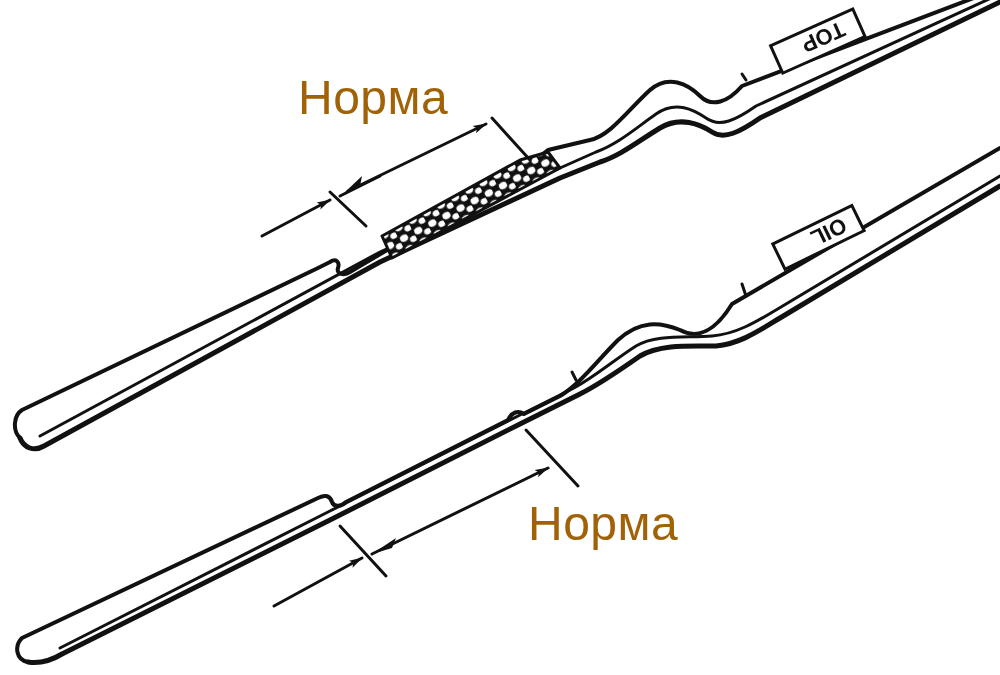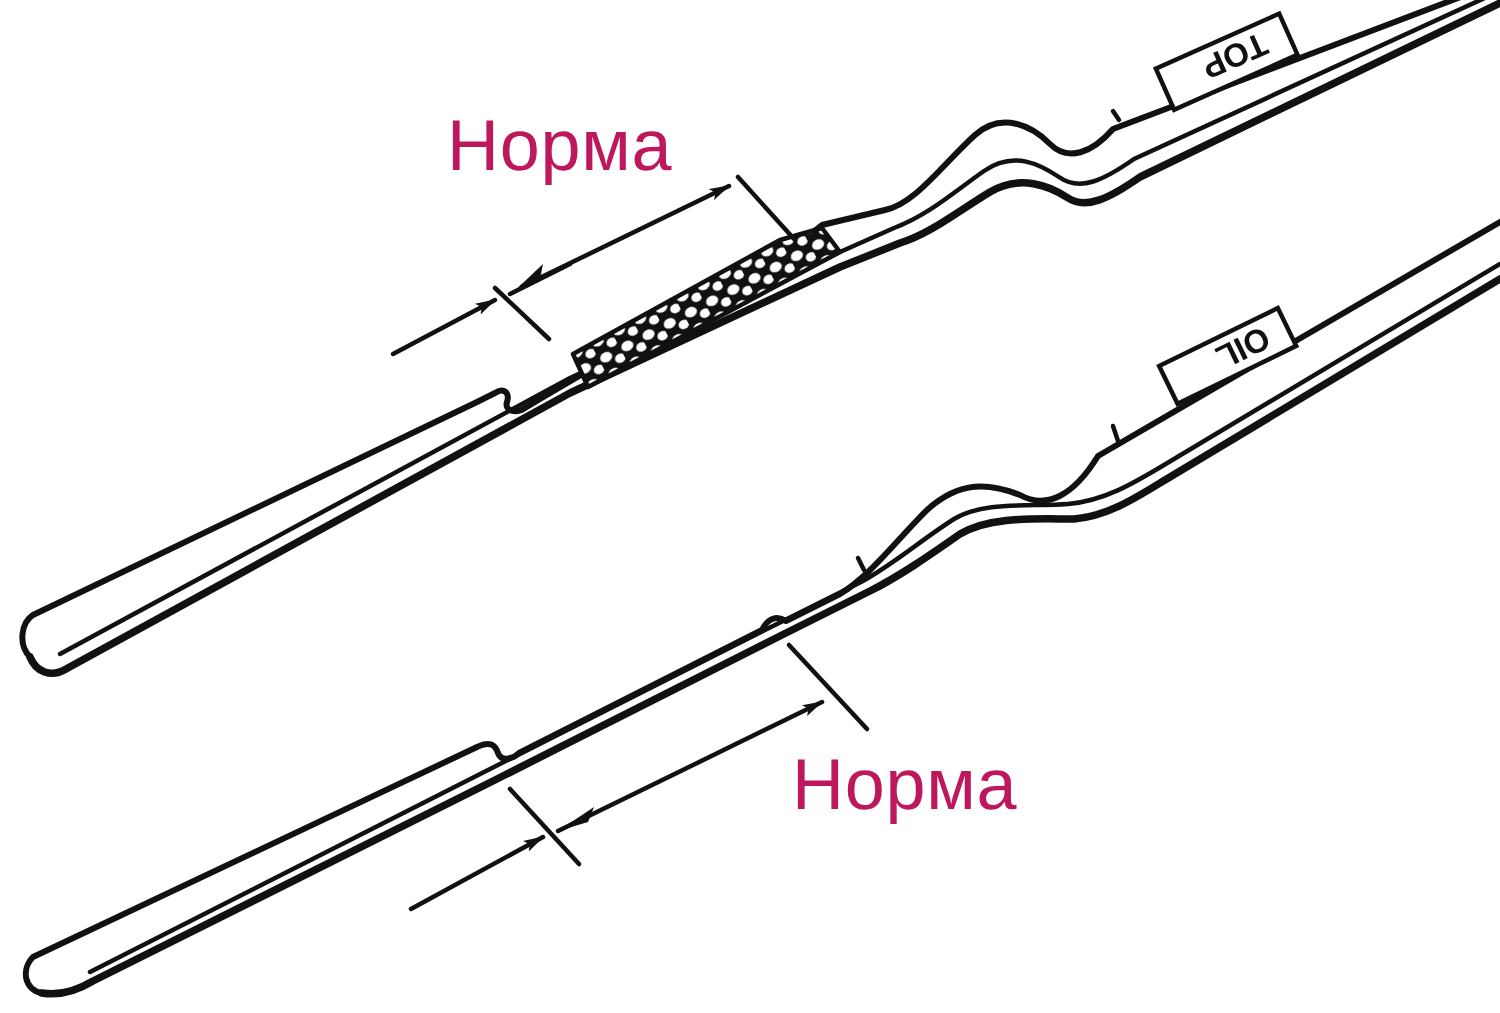--- a/index.html
+++ b/index.html
@@ -18,21 +18,21 @@
       position: absolute;
       left: 0;
       top: 0;
       width: 1000px;
       height: 675px;
     }
     .label {
       position: absolute;
       font-family: "Liberation Sans", sans-serif;
       font-size: 48px;
-      color: #be185d;
+      color: #a16207;
       line-height: 1;
       letter-spacing: 0.5px;
     }
     #label-top { left: 298px; top: 74px; }
     #label-bottom { left: 528px; top: 500px; }
     .stamp {
       font-family: "Liberation Sans", sans-serif;
       font-weight: bold;
       font-size: 22px;
       fill: #111111;

